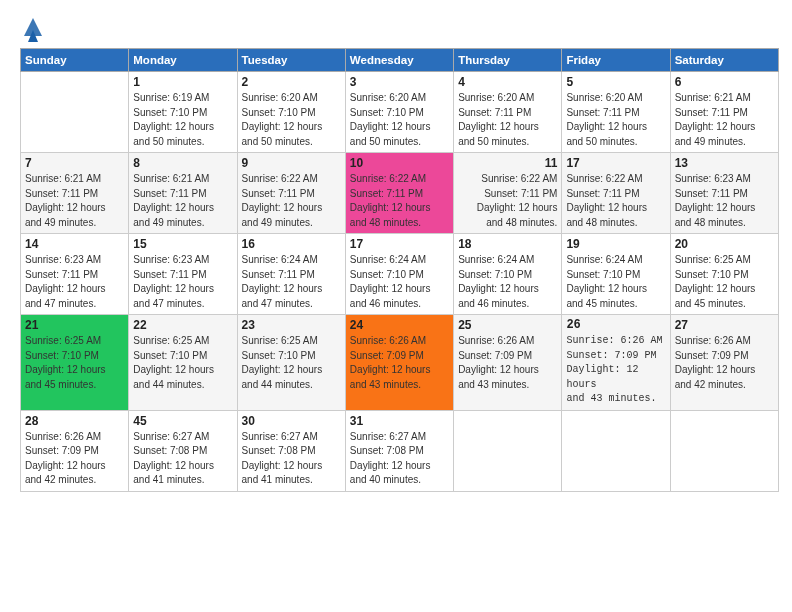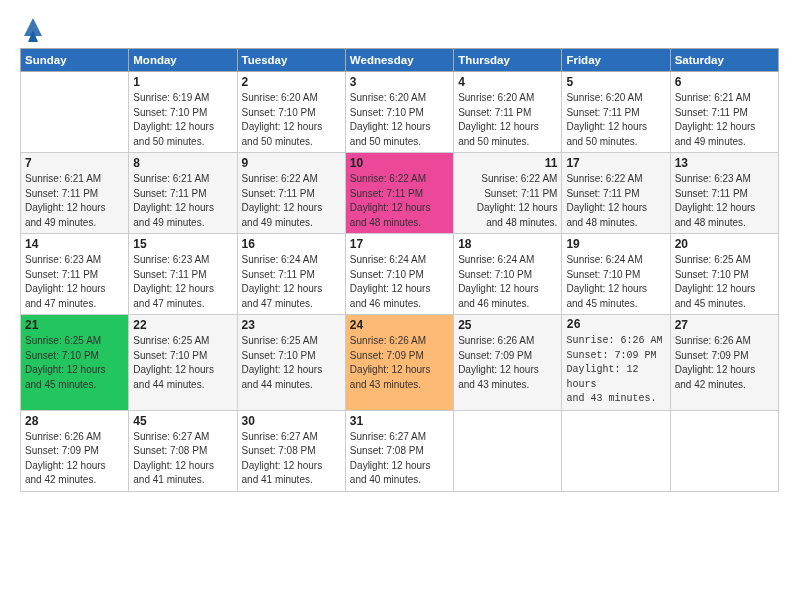--- a/index.html
+++ b/index.html
@@ -299,21 +299,21 @@
 Daylight: 12 hours
 and 44 minutes.</div>
           </td>
           <td style="background: rgb(245, 245, 245);">
             <span class="day-number">23</span>
             <div class="day-info" style="white-space: pre-line;">Sunrise: 6:25 AM
 Sunset: 7:10 PM
 Daylight: 12 hours
 and 44 minutes.</div>
           </td>
-          <td style="background: #fdba74;">
+          <td style="background: #f97316;">
             <span class="day-number">24</span>
             <div class="day-info" style="white-space: pre-line;">Sunrise: 6:26 AM
 Sunset: 7:09 PM
 Daylight: 12 hours
 and 43 minutes.</div>
           </td>
           <td style="background: rgb(245, 245, 245);">
             <span class="day-number">25</span>
             <div class="day-info" style="white-space: pre-line;">Sunrise: 6:26 AM
 Sunset: 7:09 PM

